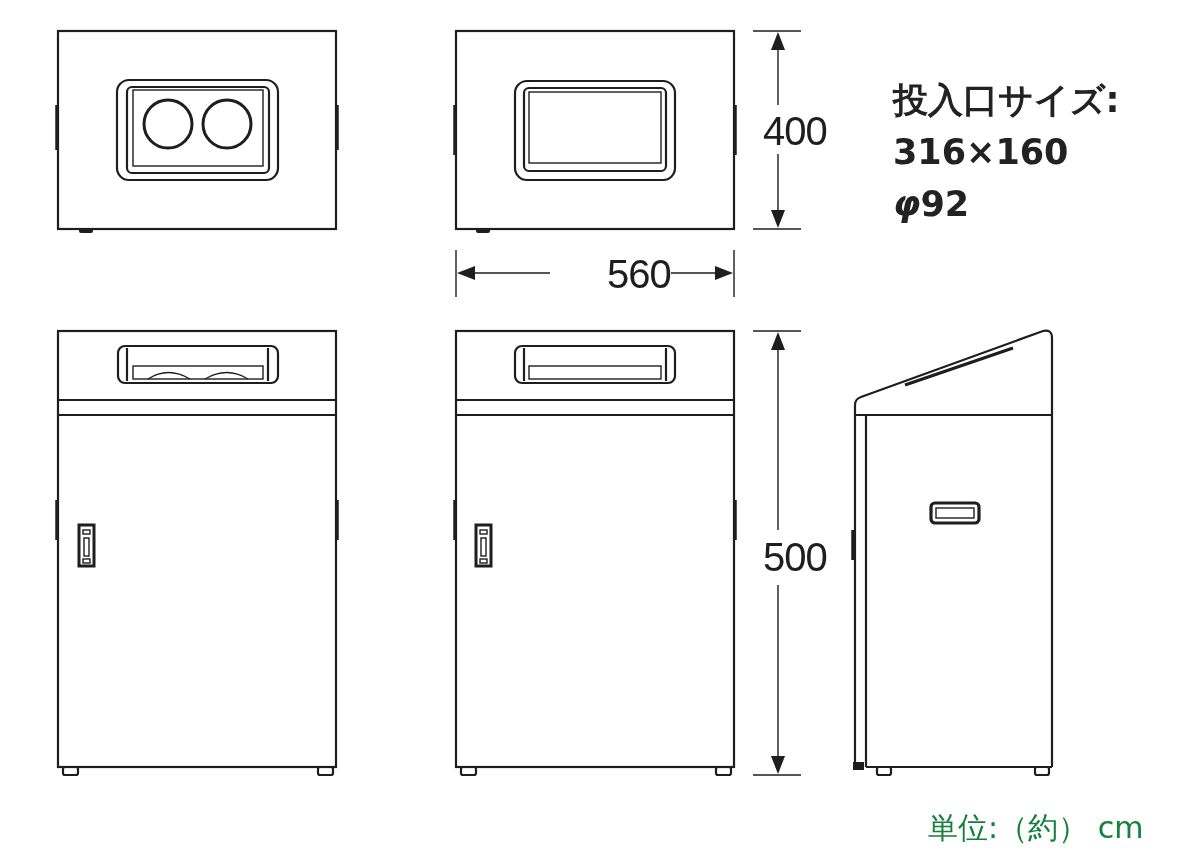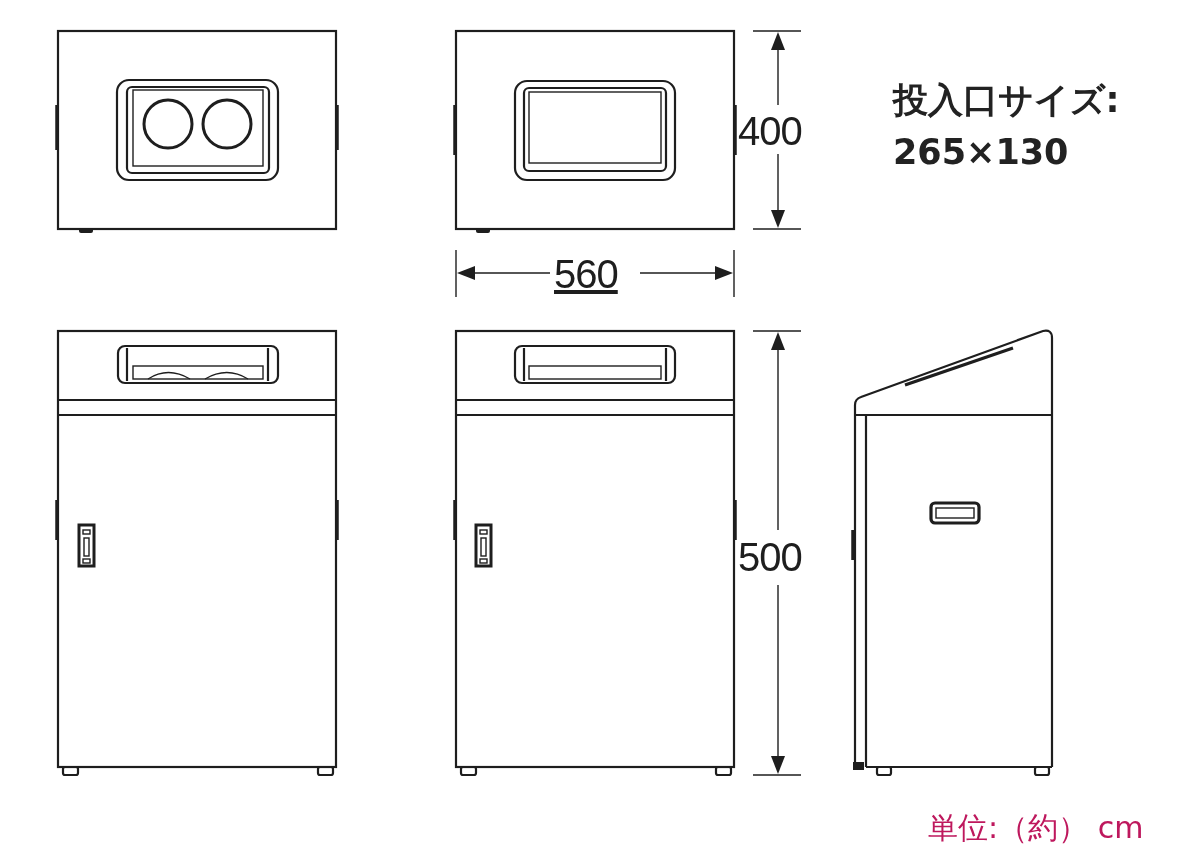--- a/index.html
+++ b/index.html
@@ -2,25 +2,25 @@
 <html><head>
   <meta charset="utf-8">
   <style>
     html, body { margin: 0; padding: 0; background: #ffffff; }
     body { width: 1200px; height: 863px; position: relative; overflow: hidden; font-family: "DejaVu Sans", sans-serif; color: #222; }
     svg { position: absolute; left: 0; top: 0; }
     .stroke { fill: none; stroke: #1e1e1e; stroke-width: 2.2; }
     .thin { fill: none; stroke: #1e1e1e; stroke-width: 1.4; }
     .dark { fill: #1e1e1e; }
     .label { position: absolute; font-family: "Liberation Sans", "DejaVu Sans", sans-serif; color: #1e1e1e; white-space: nowrap; background: #fff; }
-    .dim { font-size: 40px; line-height: 40px; letter-spacing: -1px; }
+    .dim { font-size: 40px; line-height: 40px; letter-spacing: -1px; margin-left: 25px; }
     .spec { position: absolute; left: 893px; top: 74px; font-family: "DejaVu Sans", sans-serif; color: #222; font-weight: bold; }
     .spec div { font-size: 35px; line-height: 52px; white-space: nowrap; }
     .phi { font-style: italic; }
-    .unit { position: absolute; left: 928px; top: 808px; font-size: 30px; font-family: "DejaVu Sans", sans-serif; color: #be185d; white-space: nowrap; }
+    .unit { position: absolute; left: 928px; top: 808px; font-size: 30px; font-family: "DejaVu Sans", sans-serif; color: #15803d; white-space: nowrap; }
   </style>
 </head>
 <body>
 
 <svg width="1200" height="863" viewBox="0 0 1200 863">
 
   <g>
     <rect class="stroke" x="58" y="31" width="278" height="198"></rect>
     <line class="stroke" x1="57" y1="105" x2="57" y2="150" style="stroke-width:3.5"></line>
     <line class="stroke" x1="337" y1="105" x2="337" y2="150" style="stroke-width:3.5"></line>
@@ -121,21 +121,22 @@
     <rect class="dark" x="853" y="762" width="11" height="8"></rect>
     <line class="stroke" x1="853" y1="530" x2="853" y2="560" style="stroke-width:3.5"></line>
     <rect class="stroke" x="931" y="503" width="48" height="20" rx="4" style="stroke-width:3.2"></rect>
     <rect class="thin" x="936" y="508" width="38" height="10"></rect>
     <rect class="stroke" x="877" y="767" width="14" height="8" rx="2"></rect>
     <rect class="stroke" x="1035" y="767" width="14" height="8" rx="2"></rect>
   </g>
 </svg>
 
 <div class="label dim" style="left:738px; top:111px;">400</div>
-<div class="label dim" style="left:554px; top:254px;text-decoration:underline;">560</div>
+<div class="label dim" style="left:582px; top:254px;">560</div>
 <div class="label dim" style="left:738px; top:537px;">500</div>
 
 <div class="spec">
   <div>投入口サイズ:</div>
-  <div>265×130</div>
+  <div>316×160</div>
+  <div><span class="phi">φ</span><span>92</span></div>
 </div>
 
 <div class="unit">単位:（約） cm</div>
 
 </body></html>

